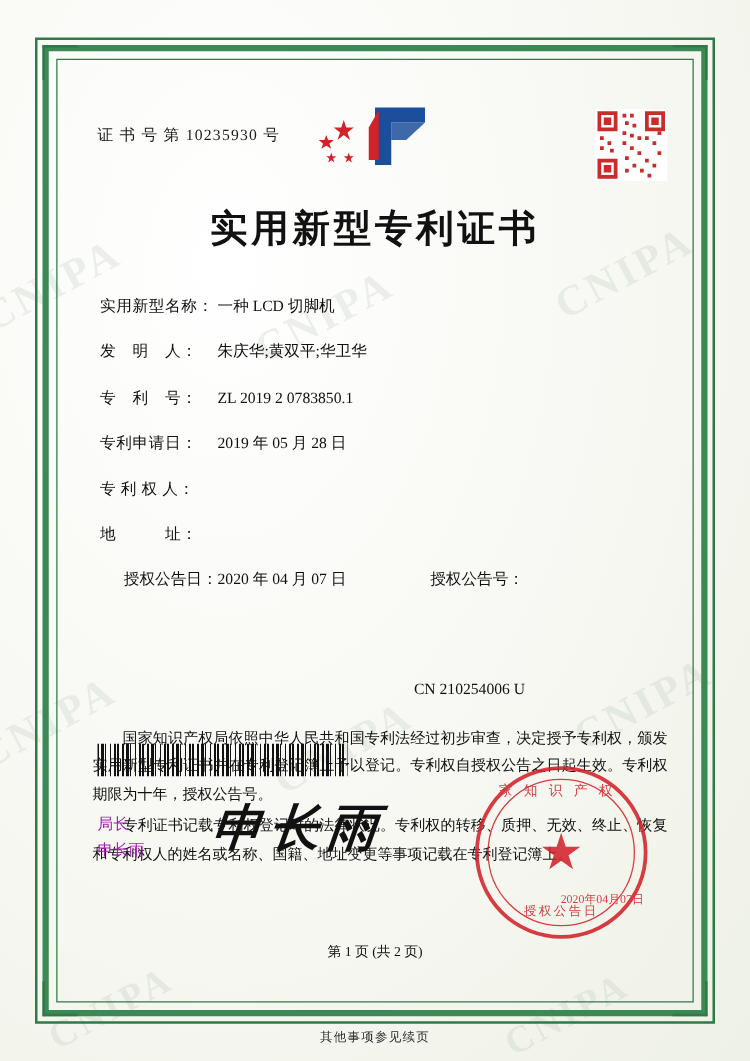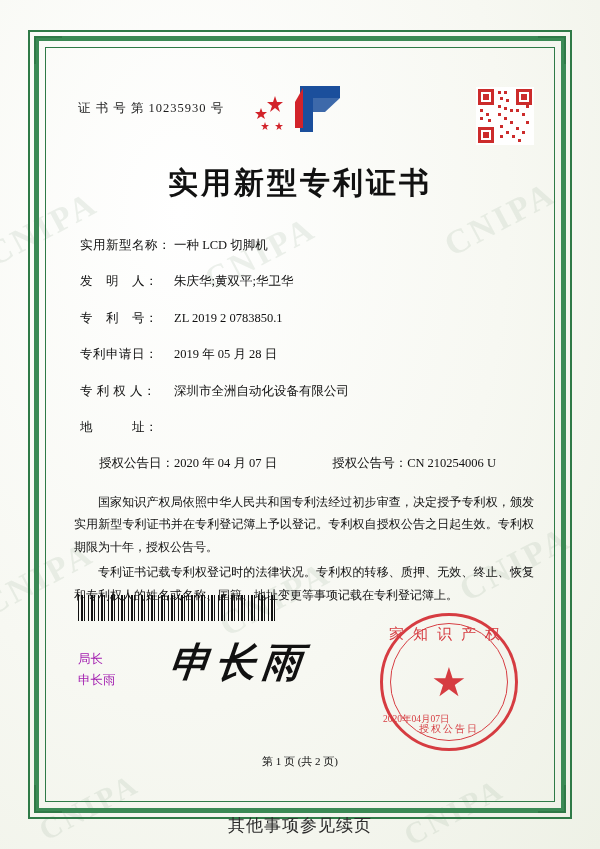--- a/index.html
+++ b/index.html
@@ -147,21 +147,21 @@
   }
   .dual {
     display: flex;
     width: 100%;
   }
   .dual .half {
     display: flex;
     flex: 0 0 auto;
     text-align: right;
   }
-  .dual .half.right { margin-left: 42px; }
+  .dual .half.right { margin-left: 54px; flex-direction: column; }
   .dual .half .lab2 {
     width: 88px;
     flex: 0 0 88px;
   }
 
   .para {
     font-size: 12px;
     color: #101010;
     line-height: 1.9;
     text-align: justify;
@@ -228,54 +228,54 @@
     transform: translate(-50%,-50%);
     color: #d2232a;
     font-size: 40px;
     line-height: 1;
   }
   .seal-text-top {
     position: absolute;
     left: 0; right: 0; top: 9px;
     text-align: center;
     color: #d2232a;
-    font-size: 15px;
+    font-size: 11px;
     letter-spacing: 9px;
     font-family: "Liberation Serif", serif;
   }
   .seal-text-bottom {
     position: absolute;
     left: 0; right: 0; bottom: 12px;
     text-align: center;
     color: #d2232a;
     font-size: 10px;
     letter-spacing: 2px;
     font-family: "Liberation Serif", serif;
   }
   .seal-date {
     position: absolute;
     left: 0; right: 0; bottom: 22px;
-    text-align: left;
+    text-align: right;
     color: #d2232a;
     font-size: 9.5px;
     font-family: "Liberation Serif", serif;
   }
   .page-num {
     position: absolute;
     left: 0; right: 0; bottom: 18px;
     text-align: center;
     font-size: 11px;
     color: #101010;
     font-family: "Liberation Serif", serif;
   }
   .footer-note {
     position: absolute;
     left: 0; right: 0; bottom: 12px;
     text-align: center;
-    font-size: 17px;
+    font-size: 10px;
     color: #2a2a2a;
     letter-spacing: 1px;
     font-family: "Liberation Serif", serif;
   }
 </style>
 </head>
 <body>
 
 <div class="page">
   <div class="paper-tint"></div>
@@ -371,21 +371,20 @@
       <div class="field">
         <div class="lab">专　利　号：</div>
         <div class="val">ZL 2019 2 0783850.1</div>
       </div>
       <div class="field">
         <div class="lab">专利申请日：</div>
         <div class="val">2019 年 05 月 28 日</div>
       </div>
       <div class="field">
         <div class="lab">专 利 权 人：</div>
-        <div class="val">深圳市全洲自动化设备有限公司</div>
       </div>
       <div class="field">
         <div class="lab">地　　　址：</div>
       </div>
       <div class="field">
         <div class="dual">
           <div class="half">
             <div class="lab2" style="width:94px;flex:0 0 94px;">授权公告日：</div>
             <div>2020 年 04 月 07 日</div>
           </div>

